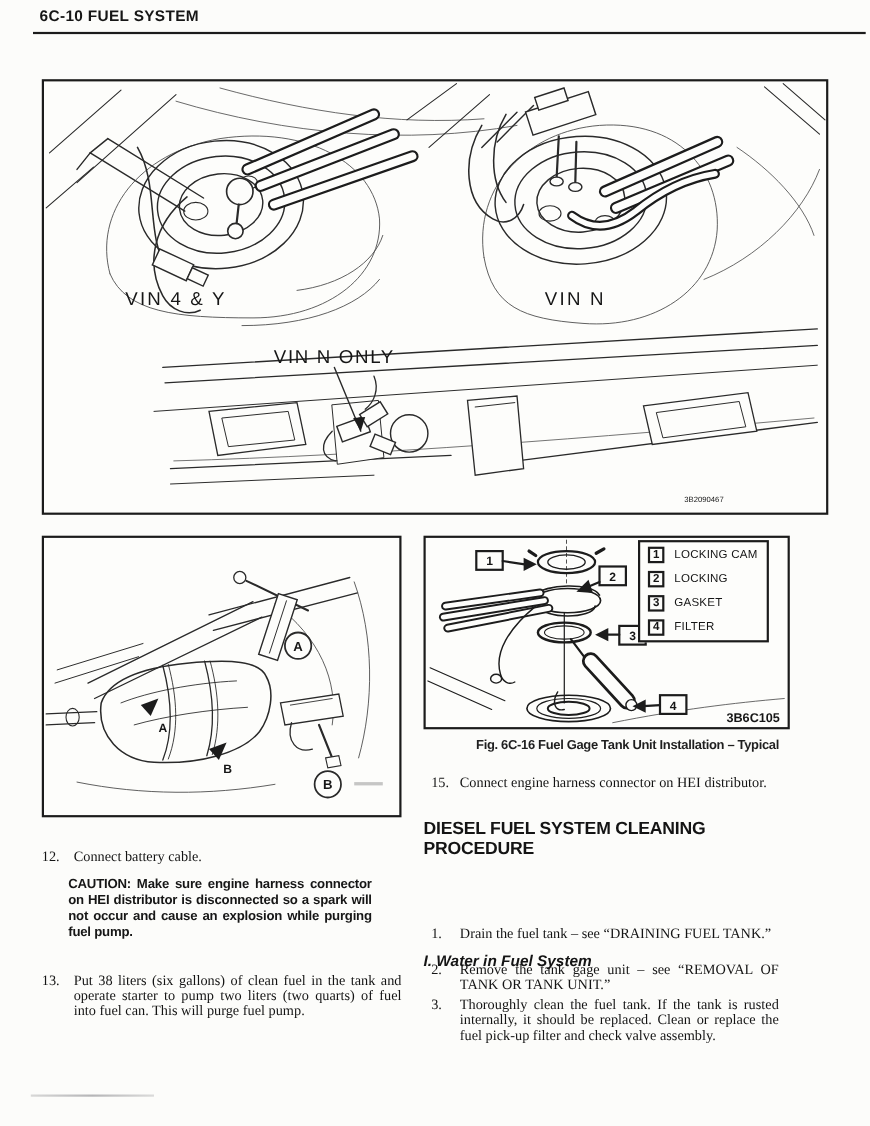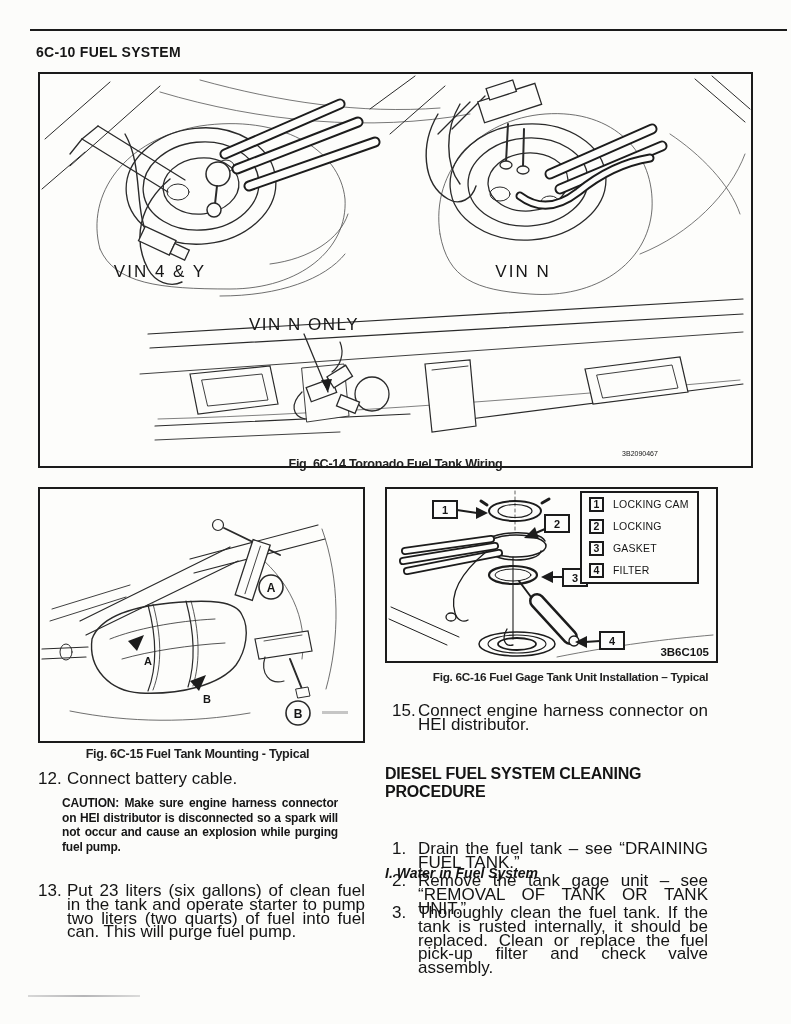--- a/index.html
+++ b/index.html
@@ -1,24 +1,24 @@
 <!DOCTYPE html>
 <html><head>
 <meta charset="utf-8">
 <style>
   html,body{margin:0;padding:0;background:#e9e9e7;}
   .page{position:relative;width:791px;height:1024px;background:#fcfcfa;overflow:hidden;
         font-family:"Liberation Sans",sans-serif;color:#151515;}
   .pagehead{position:absolute;left:36px;top:6px;font-weight:700;font-size:14px;
-        letter-spacing:.3px;color:#161616;margin-top:38px;}
+        letter-spacing:.3px;color:#161616;}
   .headrule{position:absolute;left:30px;right:4px;top:29px;height:2.2px;background:#1b1b1b;}
   .figbox{position:absolute;border:2px solid #1b1b1b;background:#fdfdfb;box-sizing:border-box;}
   .caption{position:absolute;text-align:center;font-weight:700;font-size:11.8px;
         letter-spacing:-.3px;color:#1f1f1f;}
-  .li{position:absolute;font-family:Liberation Sans, sans-serif;font-size:17px;
+  .li{position:absolute;font-family:Liberation Serif, serif;font-size:13px;
         line-height:13.8px;text-align:justify;color:#141414;}
   .li .num{position:absolute;left:0;top:0;}
   .li .body{margin-left:29px;}
   .li-r .body{margin-left:26px;}
   .caution{position:absolute;font-weight:700;font-size:12px;line-height:14.5px;
         letter-spacing:-.2px;text-align:justify;color:#161616;}
   .caution.r{font-size:13.4px;line-height:14.2px;letter-spacing:-.3px;}
   .h1{position:absolute;font-weight:700;font-size:16px;letter-spacing:-.2px;color:#141414;}
   .sub{position:absolute;font-weight:700;font-style:italic;font-size:14px;color:#141414;}
   .legend{position:absolute;left:193px;top:2px;width:119px;height:93px;
@@ -180,21 +180,20 @@
           <polygon points="288,318 281,306 292,305" fill="#1c1c1c" stroke="none"></polygon>
         </g>
       </g>
 
       <text x="120" y="203" text-anchor="middle" font-size="17" letter-spacing="2">VIN 4 &amp; Y</text>
       <text x="483" y="203" text-anchor="middle" font-size="17" letter-spacing="2">VIN N</text>
       <text x="264" y="256" text-anchor="middle" font-size="17" letter-spacing="1.5">VIN N ONLY</text>
       <text x="600" y="382" text-anchor="middle" font-size="7" fill="#555">3B2090467</text>
     </svg>
   </div>
-  <div class="caption" style="left:38px;top:457px;width:715px;font-size:12.6px;">Fig. 6C-14 Toronado Fuel Tank Wiring</div>
 
   <div class="figbox" style="left:38px;top:487px;width:327px;height:256px;">
     <svg width="323" height="252" viewBox="0 0 323 252">
       <g stroke="#2a2a2a" fill="none" stroke-linecap="round" stroke-width="1.2">
         <g>
           <path d="M150,70 L278,36"></path>
             <path d="M154,84 L285,50"></path>
           <path d="M40,132 L190,58"></path>
             <path d="M46,146 L198,72"></path>
           <path d="M12,120 L90,96" stroke-width=".9"></path>
@@ -241,21 +240,20 @@
         <circle cx="231" cy="98" r="12" stroke-width="1.6"></circle>
         <circle cx="258" cy="224" r="12" stroke-width="1.6"></circle>
         <rect x="282" y="222" width="26" height="3" fill="#999" stroke="none" opacity=".55"></rect>
       </g>
       <text x="104" y="176" font-size="11" font-weight="bold">A</text>
       <text x="163" y="214" font-size="11" font-weight="bold">B</text>
       <text x="231" y="102.5" text-anchor="middle" font-size="12" font-weight="bold">A</text>
       <text x="258" y="228.5" text-anchor="middle" font-size="12" font-weight="bold">B</text>
     </svg>
   </div>
-  <div class="caption" style="left:30px;top:747px;width:335px;font-size:12.6px;">Fig. 6C-15 Fuel Tank Mounting - Typical</div>
 
   <div class="figbox" style="left:385px;top:487px;width:333px;height:176px;">
     <svg width="329" height="172" viewBox="0 0 329 172">
       <g stroke="#1c1c1c" fill="none" stroke-linecap="round">
         <g stroke-width="1">
           <path d="M4,118 L72,148"></path>
             <path d="M2,130 L60,156"></path>
           <path d="M170,168 C230,156 280,150 326,146" stroke-width=".8" stroke="#555"></path>
         </g>
         <g stroke-width="2">
@@ -349,28 +347,28 @@
   </div>
   <div class="caption" style="left:404px;top:670px;width:333px;">Fig. 6C-16 Fuel Gage Tank Unit Installation – Typical</div>
 
   <div class="li" style="left:38px;top:772px;width:327px;">
     <span class="num">12.</span>
     <div class="body">Connect battery cable.</div>
   </div>
   <div class="caution" style="left:62px;top:796px;width:276px;">CAUTION: Make sure engine harness connector on HEI distributor is disconnected so a spark will not occur and cause an explosion while purging fuel pump.</div>
   <div class="li" style="left:38px;top:884px;width:327px;">
     <span class="num">13.</span>
-    <div class="body">Put 23 liters (six gallons) of clean fuel in the tank and operate starter to pump two liters (two quarts) of fuel into fuel can. This will purge fuel pump.</div>
+    <div class="body">Put 38 liters (six gallons) of clean fuel in the tank and operate starter to pump two liters (two quarts) of fuel into fuel can. This will purge fuel pump.</div>
   </div>
 
   <div class="li li-r" style="left:392px;top:704px;width:316px;">
     <span class="num">15.</span>
     <div class="body">Connect engine harness connector on HEI distributor.</div>
   </div>
-  <div class="h1" style="left:385px;top:745px;width:340px;margin-top:20px;">DIESEL FUEL SYSTEM CLEANING PROCEDURE</div>
+  <div class="h1" style="left:385px;top:745px;width:340px;">DIESEL FUEL SYSTEM CLEANING PROCEDURE</div>
   <div class="sub" style="left:385px;top:820px;margin-top:45px;">I. Water in Fuel System</div>
   <div class="li li-r" style="left:392px;top:842px;width:316px;">
     <span class="num">1.</span>
     <div class="body">Drain the fuel tank – see “DRAINING FUEL TANK.”</div>
   </div>
   <div class="li li-r" style="left:392px;top:874px;width:316px;">
     <span class="num">2.</span>
     <div class="body">Remove the tank gage unit – see “REMOVAL OF TANK OR TANK UNIT.”</div>
   </div>
   <div class="li li-r" style="left:392px;top:906px;width:316px;">

